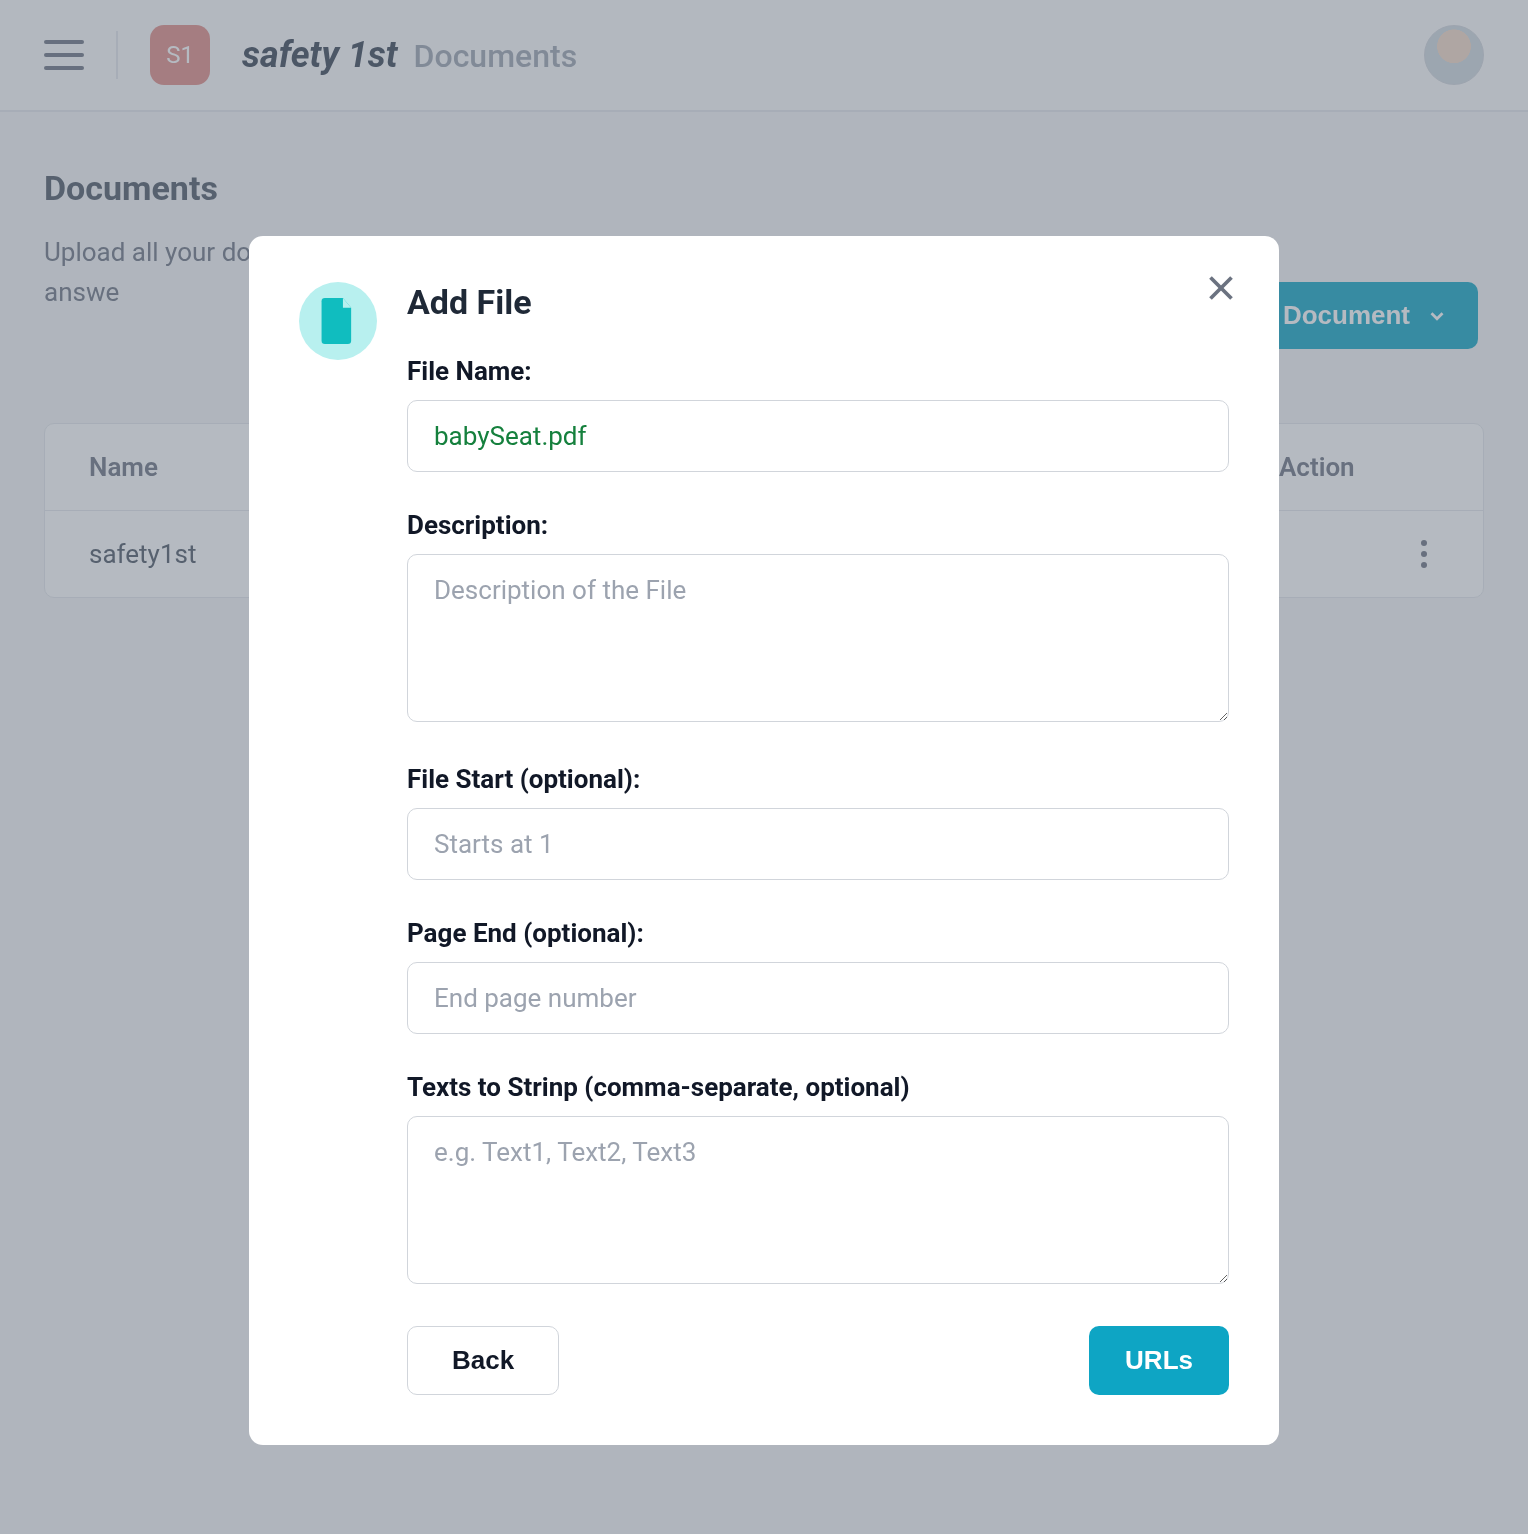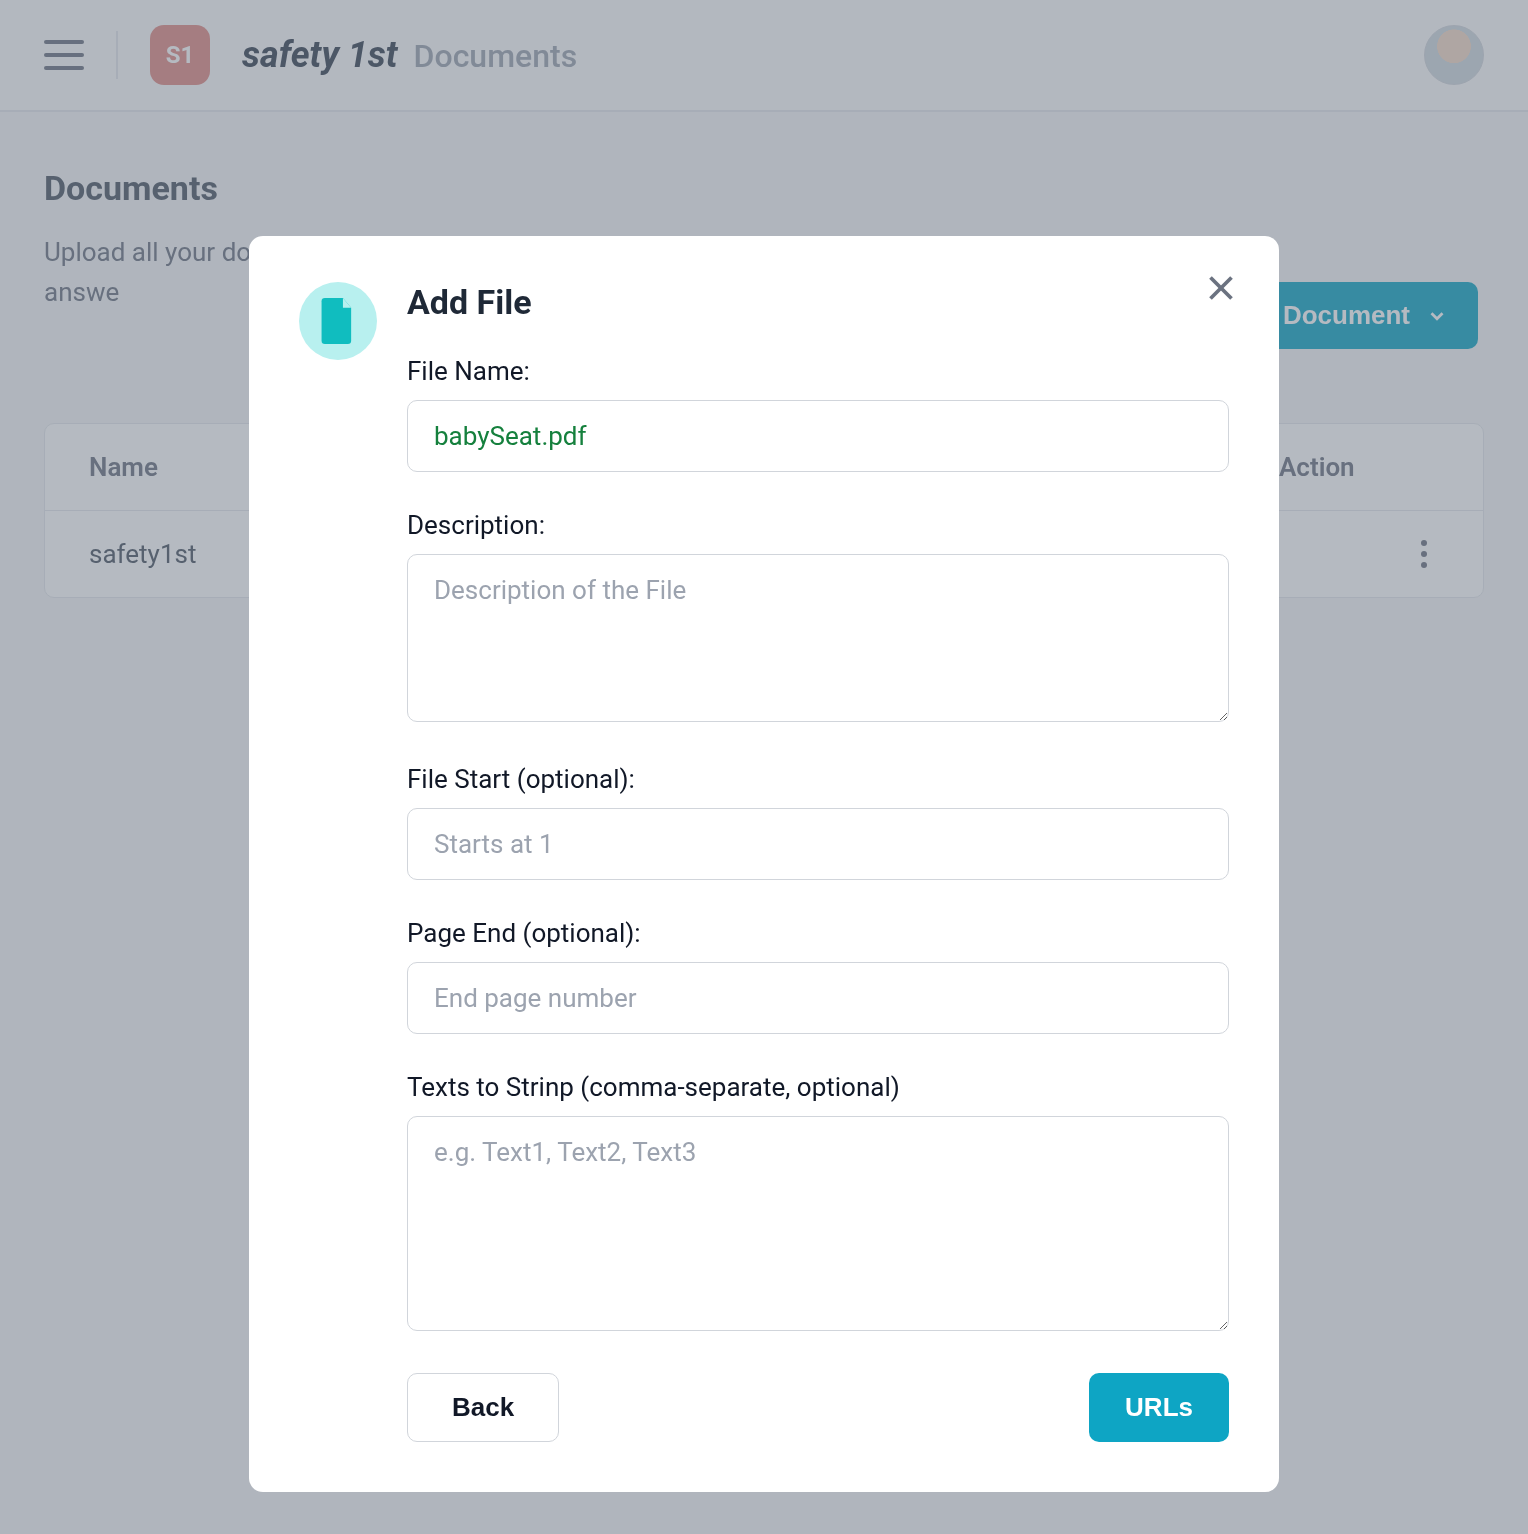--- a/index.html
+++ b/index.html
@@ -26,21 +26,21 @@
     width: 40px; height: 30px;
     display: flex; flex-direction: column; justify-content: space-between;
     cursor: pointer;
   }
   .hamburger span { display:block; height:4px; background:#6b7280; border-radius:2px; }
   .vdiv { width:2px; height:48px; background:#e5e7eb; }
   .org-badge {
     width:60px; height:60px; border-radius:14px;
     background:#e08b84; color:#fff;
     display:flex; align-items:center; justify-content:center;
-    font-weight:700; font-size:24px;
+    font-weight:400; font-size:24px;
   }
   .org-name { font-size:36px; font-weight:700; color:#374151;font-style:italic; }
   .org-section { font-size:32px; font-weight:500; color:#9ca3af; margin-left:12px; }
   .spacer { flex:1; }
   .avatar {
     width:60px; height:60px; border-radius:50%;
     background: radial-gradient(circle at 50% 35%, #f3d9c5 0 35%, #cfd8df 36% 100%);
     border:1px solid #d1d5db;
   }
 
@@ -99,32 +99,32 @@
     display:flex; align-items:center; justify-content:center;
   }
   .modal-body { flex:1; }
   .modal-title { font-size:34px; font-weight:700; margin-bottom:34px; }
   .close-x {
     position:absolute; top:34px; right:40px;
     width:36px; height:36px; cursor:pointer; color:#6b7280;
   }
 
   .field { margin-bottom:38px; }
-  .field-label { font-size:26px; font-weight:400; color:#111827; margin-bottom:14px; display:block; }
+  .field-label { font-size:26px; font-weight:700; color:#111827; margin-bottom:14px; display:block; }
   .text-input, .text-area {
     width:100%;
     border:1.5px solid #d1d5db; border-radius:10px;
     font-size:26px; color:#15803d;
     padding:20px 26px;
     font-family:inherit;
   }
   .text-input::placeholder, .text-area::placeholder { color:#9ca3af; }
   .text-area { resize:both; }
   .ta-desc  { height:168px; }
-  .ta-strip { height:215px; }
+  .ta-strip { height:168px; }
 
   .modal-actions { display:flex; justify-content:space-between; margin-top:6px; }
   .btn {
     font-size:26px; font-weight:600;
     padding:18px 44px; border-radius:10px; cursor:pointer;
   }
   .btn-back { background:#fff; color:#111827; border:1.5px solid #d1d5db; }
   .btn-next { background:#0ea5c4; color:#fff; border:none; padding-left:36px; padding-right:36px; }
 </style>
 </head>

